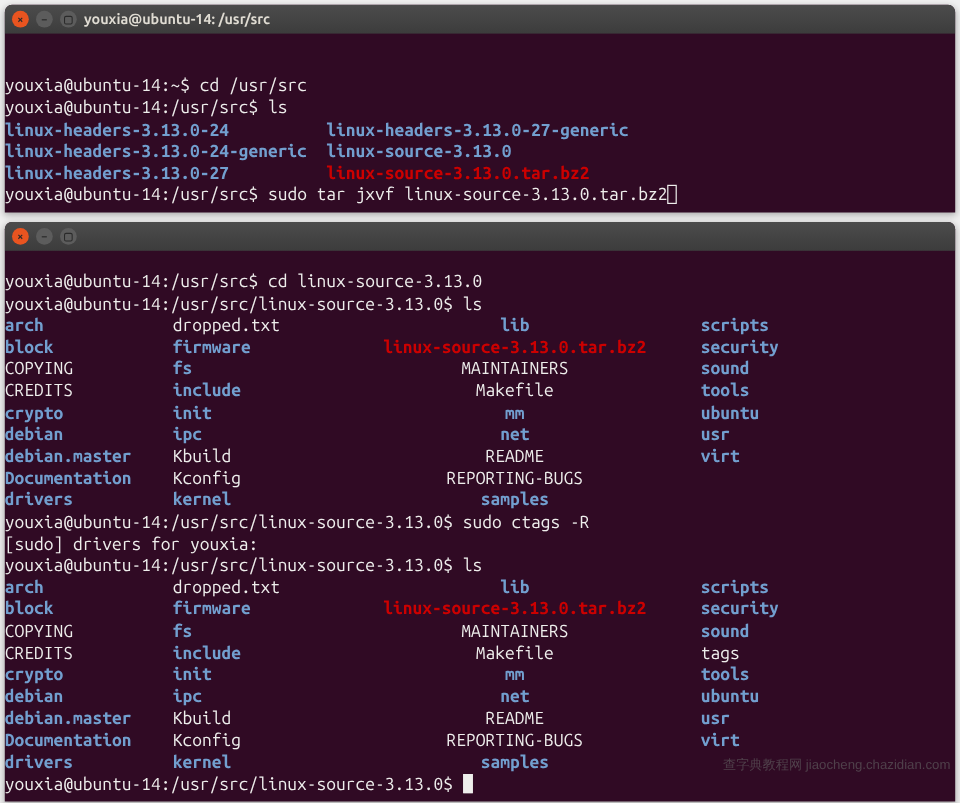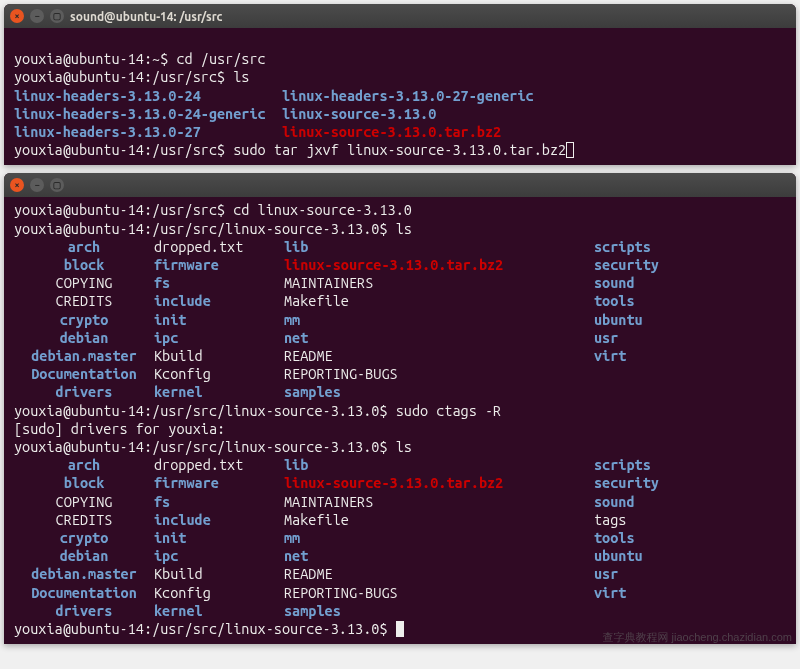--- a/index.html
+++ b/index.html
@@ -33,59 +33,60 @@
     background: #5c5c5c;
     margin-right: 6px;
     display: inline-flex;
     align-items: center;
     justify-content: center;
     font-size: 9px;
     color: #2a2a2a;
   }
   .win-btn.close { background: #e95420; }
   .terminal {
-    padding: 4px 6px 6px 10px;
+    padding: 4px 6px 6px 0;
     font-size: 14.5px;
     line-height: 18.2px;
     white-space: pre;
     color: #eeeeec;
+    margin-top: 12px;
   }
   .prompt { color: #eeeeec; }
   .dir-blue { color: #729fcf; font-weight: bold; }
   .archive-red { color: #cc0000; font-weight: bold; }
   .cursor {
     display: inline-block;
     width: 8px; height: 16px;
     border: 1px solid #eeeeec;
     vertical-align: text-bottom;
   }
   .cursor.solid { background: #eeeeec; }
   .ls-grid { display: flex; }
   .col { display: flex; flex-direction: column; }
-  .col.c1 { width: 140px; text-align: center; }
+  .col.c1 { width: 140px; }
   .col.c2 { width: 130px; }
-  .col.c3 { width: 310px; }
+  .col.c3 { width: 310px; align-items: center; }
   .col.c4 { flex: 1; }
   .watermark {
     position: fixed;
     right: 8px; bottom: 24px;
     font-family: sans-serif;
     font-size: 11px;
     color: rgba(100,100,100,0.6);
   }
 </style>
 </head>
 <body>
 
 <div class="window">
   <div class="titlebar">
     <span class="win-btn close">×</span>
     <span class="win-btn">−</span>
     <span class="win-btn">▢</span>
-    <span>sound@ubuntu-14: /usr/src</span>
+    <span>youxia@ubuntu-14: /usr/src</span>
   </div>
   <div class="terminal">
 <span class="prompt">youxia@ubuntu-14:~$ </span><span>cd /usr/src</span>
 <span class="prompt">youxia@ubuntu-14:/usr/src$ </span><span>ls</span>
 <span class="dir-blue">linux-headers-3.13.0-24</span>          <span class="dir-blue">linux-headers-3.13.0-27-generic</span>
 <span class="dir-blue">linux-headers-3.13.0-24-generic</span>  <span class="dir-blue">linux-source-3.13.0</span>
 <span class="dir-blue">linux-headers-3.13.0-27</span>          <span class="archive-red">linux-source-3.13.0.tar.bz2</span>
 <span class="prompt">youxia@ubuntu-14:/usr/src$ </span><span>sudo tar jxvf linux-source-3.13.0.tar.bz2</span><span class="cursor"></span>
 </div>
 </div>

